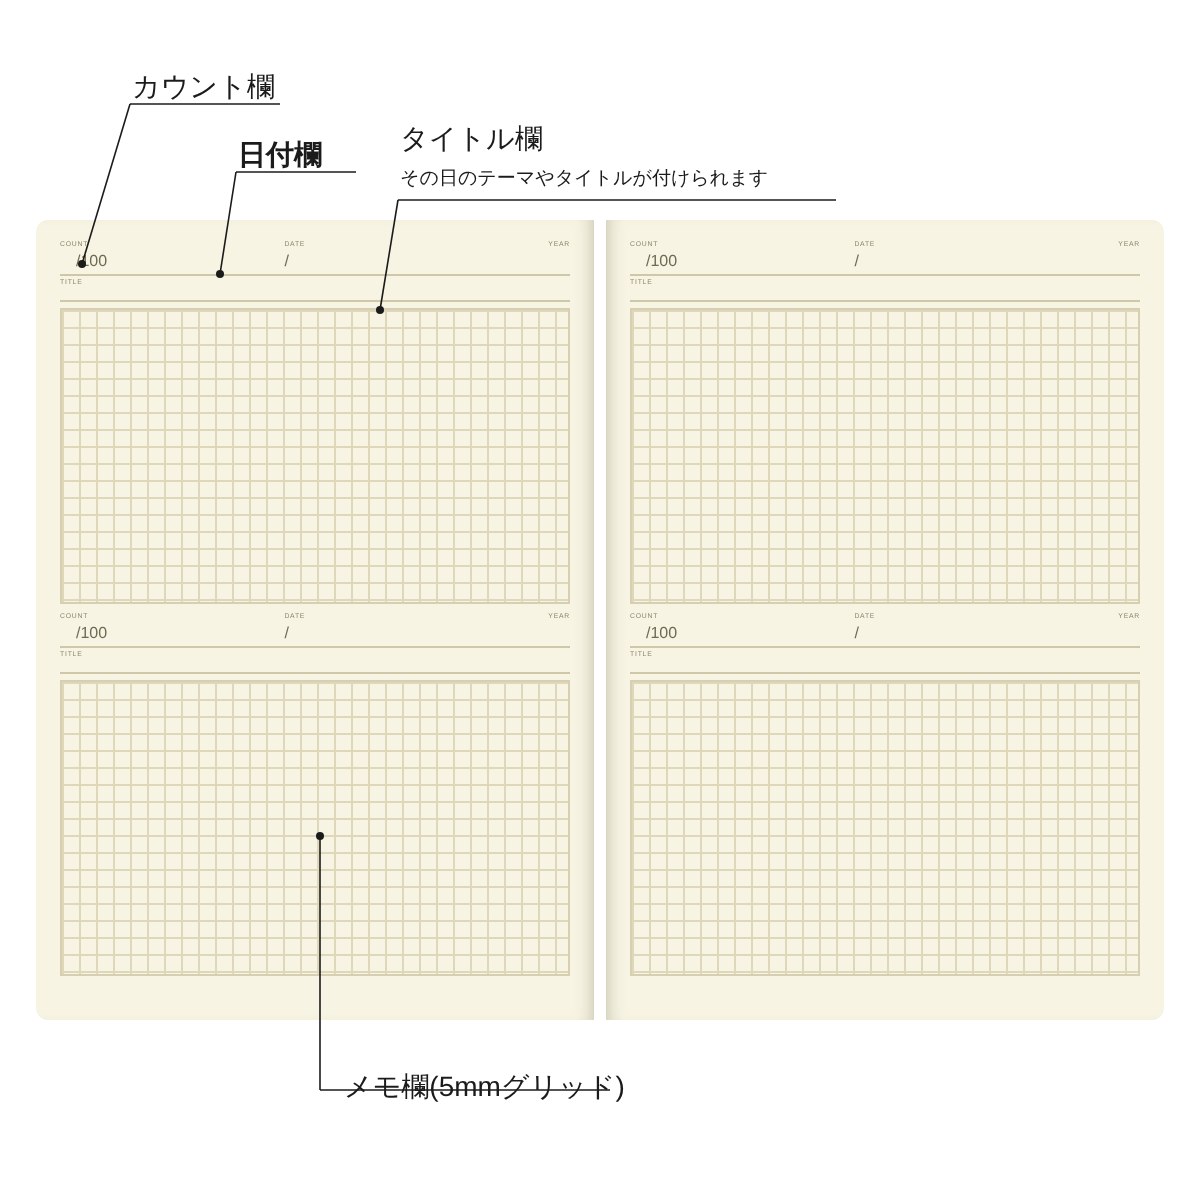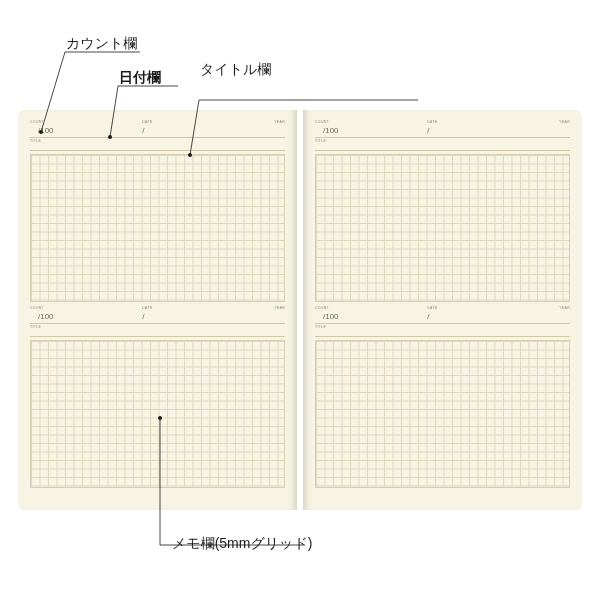--- a/index.html
+++ b/index.html
@@ -230,16 +230,17 @@
   <div class="dot" style="left:39px; top:130px;"></div>
   <div class="dot" style="left:108px; top:135px;"></div>
   <div class="dot" style="left:188px; top:153px;"></div>
   <div class="dot" style="left:158px; top:416px;"></div>
 
   <div class="ann-text" style="left:66px; top:36px;">カウント欄</div>
 
   <div class="ann-text" style="left:119px; top:70px;font-weight:bold;">日付欄</div>
 
   <div class="ann-text" style="left:200px; top:62px;">タイトル欄</div>
+  <div class="ann-sub" style="left:200px; top:83px;">その日のテーマやタイトルが付けられます</div>
 
   <div class="ann-text" style="left:172px; top:536px;text-align:center;">メモ欄(5mmグリッド)</div>
 
 </div>
 
 </body></html>

